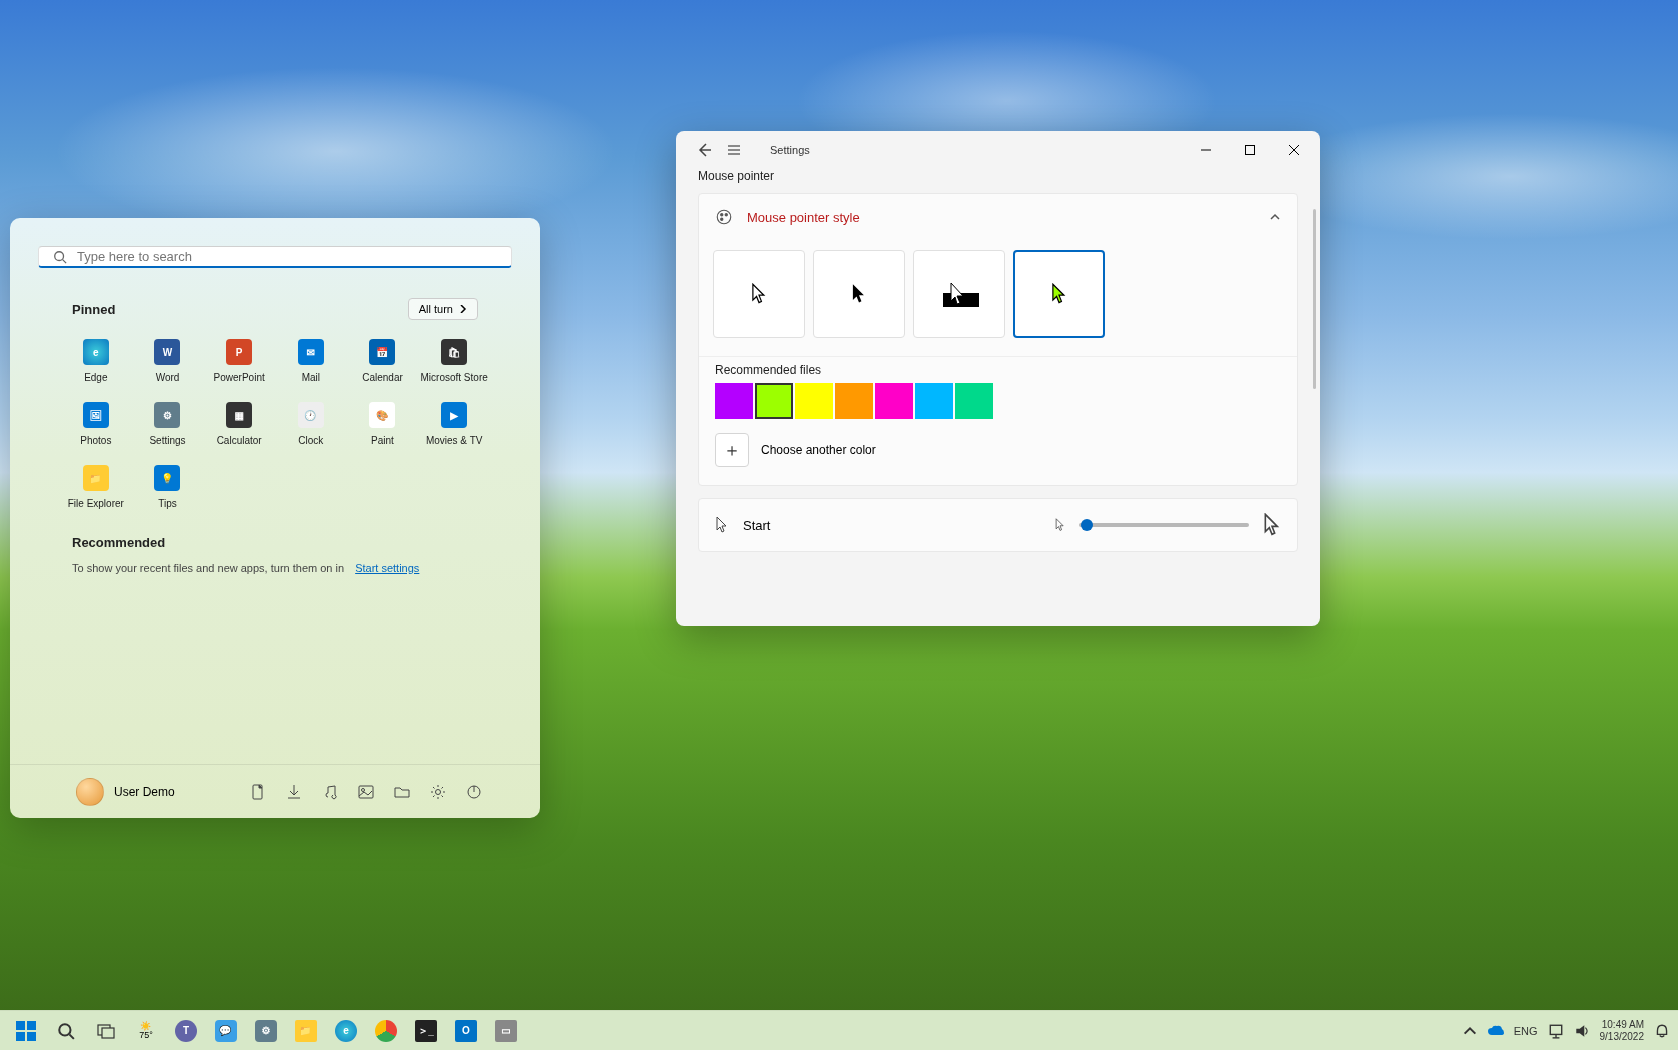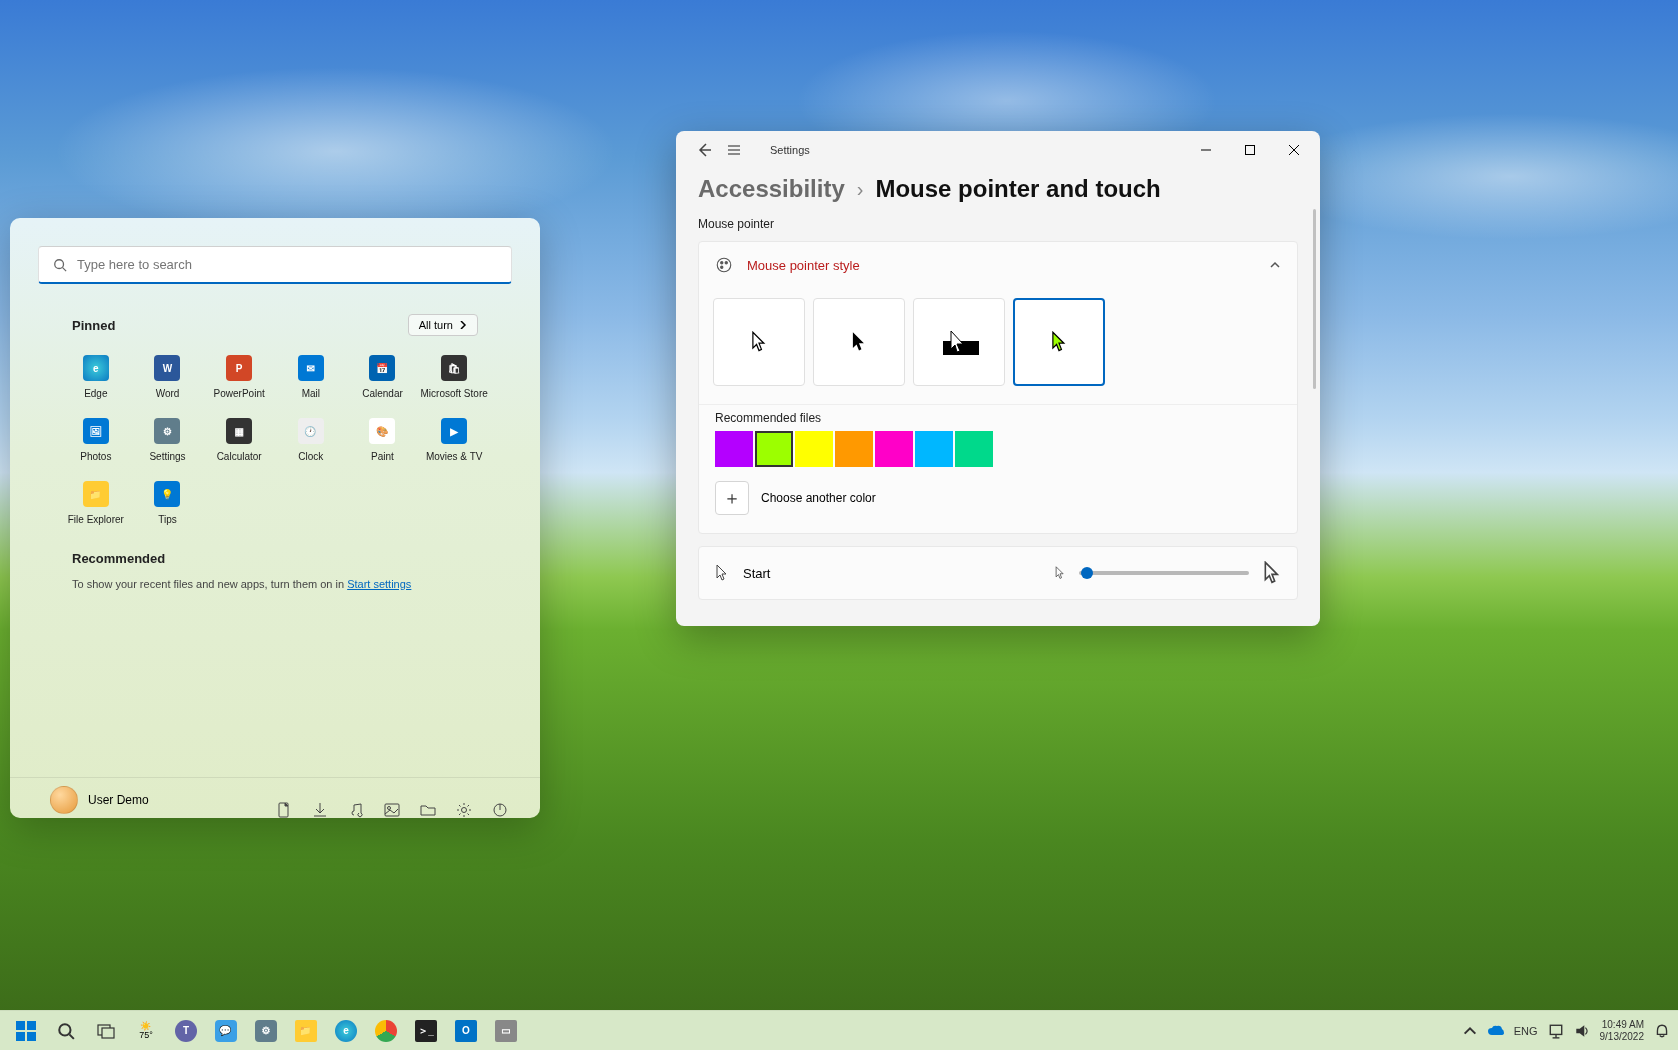--- a/index.html
+++ b/index.html
@@ -24,21 +24,21 @@
 .start-menu {
   position: absolute; left: 10px; top: 218px;
   width: 530px; height: 600px;
   background: linear-gradient(180deg, #e6f3f7 0%, #e4f0d8 40%, #e0ecc8 100%);
   border-radius: 10px;
   box-shadow: 0 10px 40px rgba(0,0,0,.25);
   display: flex; flex-direction: column;
 }
 .start-search {
   margin: 28px 28px 12px;
-  height: 38px; background: #fff;
+  height: 22px; background: #fff;
   border-top: 1px solid #d0d0d0;
   border-bottom: 2px solid #0067c0;
   border-left: 1px solid #e0e0e0; border-right: 1px solid #e0e0e0;
   border-radius: 4px;
   display: flex; align-items: center; padding: 0 14px; gap: 10px;
 }
 .start-search svg { width: 14px; height: 14px; color: #666; }
 .start-search input { border: none; outline: none; font-size: 13px; flex: 1; color: #555; background: transparent; }
 
 .start-body { flex: 1; padding: 6px 50px 0 50px; }
@@ -46,25 +46,25 @@
 .start-section-header .title { font-size: 13px; font-weight: 600; color: #222; }
 .all-apps-btn { display: flex; align-items: center; gap: 6px; font-size: 11px; background: rgba(255,255,255,.6); border: 1px solid #ccc; border-radius: 4px; padding: 4px 10px; cursor: pointer; }
 .all-apps-btn svg { width: 8px; height: 8px; }
 
 .pinned-grid { display: grid; grid-template-columns: repeat(6, 1fr); gap: 6px 0; margin-top: 4px; }
 .pinned-item { display: flex; flex-direction: column; align-items: center; gap: 6px; padding: 6px 0; border-radius: 6px; cursor: pointer; }
 .pinned-item .icon { width: 28px; height: 28px; display: flex; align-items: center; justify-content: center; border-radius: 4px; }
 .pinned-item .label { font-size: 10px; color: #222; text-align: right; }
 
 .recommended-text { font-size: 11px; color: #444; margin-left: 12px; margin-top: 8px; }
-.recommended-text a { color: #0067c0; text-decoration: underline; cursor: pointer; }
+.recommended-text a { color: #0067c0; text-decoration: underline; cursor: pointer; margin-left: 8px; }
 
 .start-footer {
-  height: 41px; border-top: 1px solid rgba(0,0,0,.08);
-  display: flex; align-items: flex-end; padding: 0 32px;
+  height: 54px; border-top: 1px solid rgba(0,0,0,.08);
+  display: flex; align-items: center; padding: 0 58px;
   justify-content: space-between;
 }
 .user-area { display: flex; align-items: center; gap: 10px; cursor: pointer; padding: 4px 8px; border-radius: 4px; }
 .avatar { width: 28px; height: 28px; border-radius: 50%; background: radial-gradient(circle at 35% 30%, #ffd89e, #e69a3b); border: 1px solid rgba(0,0,0,.1); }
 .footer-icons { display: flex; gap: 20px; }
 .footer-icons .fi { width: 16px; height: 16px; color: #444; cursor: pointer; }
 
 
 .settings-window {
   position: absolute; left: 676px; top: 131px;
@@ -321,25 +321,20 @@
         <svg width="10" height="10" stroke="currentColor">
           <line x1="0" y1="0" x2="10" y2="10"></line>
           <line x1="10" y1="0" x2="0" y2="10"></line>
         </svg>
       </div>
   </div>
 
   <div class="settings-content">
     <div class="scrollbar"></div>
 
-    <div class="breadcrumb">
-      <span class="bc1">Accessibility</span>
-      <span class="sep">›</span>
-      <span class="bc2">Mouse pointer and touch</span>
-    </div>
 
     <div class="section-label">Mouse pointer</div>
 
     <div class="card">
       <div class="card-collapse">
         <svg width="18" height="18" viewBox="0 0 24 24" fill="none" stroke="#555" stroke-width="1.5">
             <circle cx="12" cy="12" r="9"></circle>
             <circle cx="9" cy="9" r="1.5" fill="#555"></circle>
             <circle cx="15" cy="9" r="1.5" fill="#555"></circle>
             <circle cx="9" cy="15" r="1.5" fill="#555"></circle>

